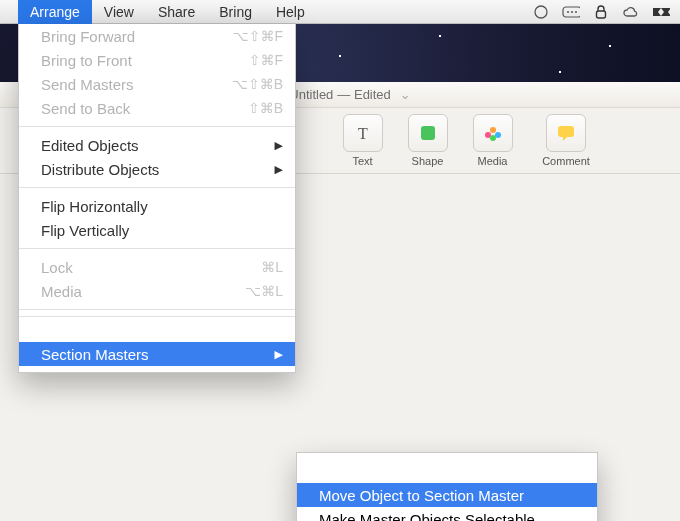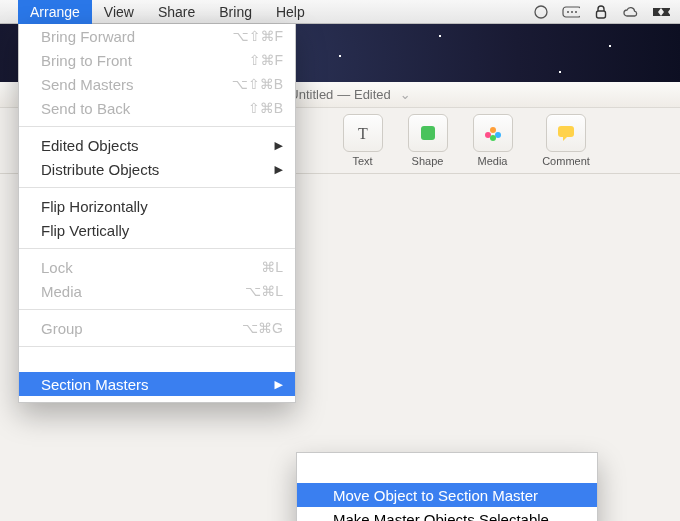--- a/index.html
+++ b/index.html
@@ -126,21 +126,21 @@
   .tri{font-size:11px; margin-left:6px;}
 
   
   .submenu{
     position:absolute; left:296px; top:452px; width:302px;
     background:#fff;border:1px solid #c8c8c8;
     box-shadow:0 12px 28px rgba(0,0,0,.28);
     z-index:31; font-size:15px;
     padding:5px 0;
   }
-  .submenu .mrow{ padding-left:36px; padding-right:18px;}
+  .submenu .mrow{ padding-left:22px; padding-right:18px;}
 </style>
 </head>
 <body>
 
 <div class="menubar">
   <div class="mitem active">Arrange</div>
   <div class="mitem">View</div>
   <div class="mitem">Share</div>
   <div class="mitem">Bring</div>
   <div class="mitem">Help</div>
@@ -275,24 +275,20 @@
   <div class="sep"></div>
   <div class="mrow disabled">
     <span class="lbl">Lock</span>
       <span class="sc">⌘L</span>
   </div>
   <div class="mrow disabled">
     <span class="lbl">Media</span>
       <span class="sc">⌥⌘L</span>
   </div>
   <div class="sep"></div>
-  <div class="mrow disabled">
-    <span class="lbl">Group</span>
-      <span class="sc">⌥⌘G</span>
-  </div>
   <div class="sep"></div>
   <div class="mrow hl">
     <span class="lbl">Section Masters</span>
       <span class="tri">▶</span>
   </div>
 </div>
 
 <div class="submenu">
   <div class="mrow hl">
     <span class="lbl">Move Object to Section Master</span>

